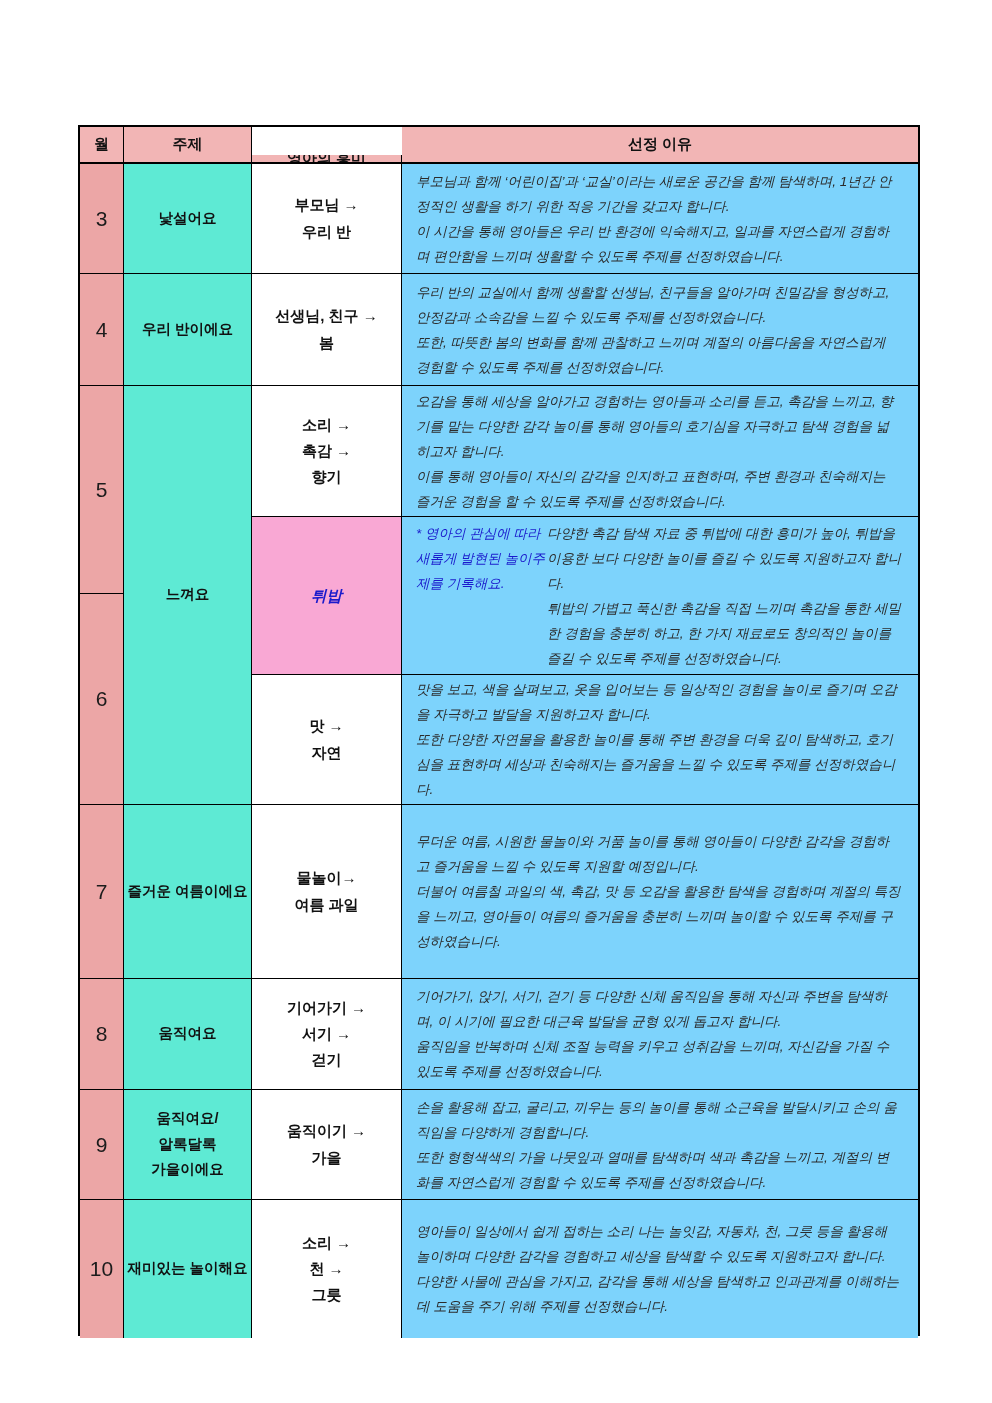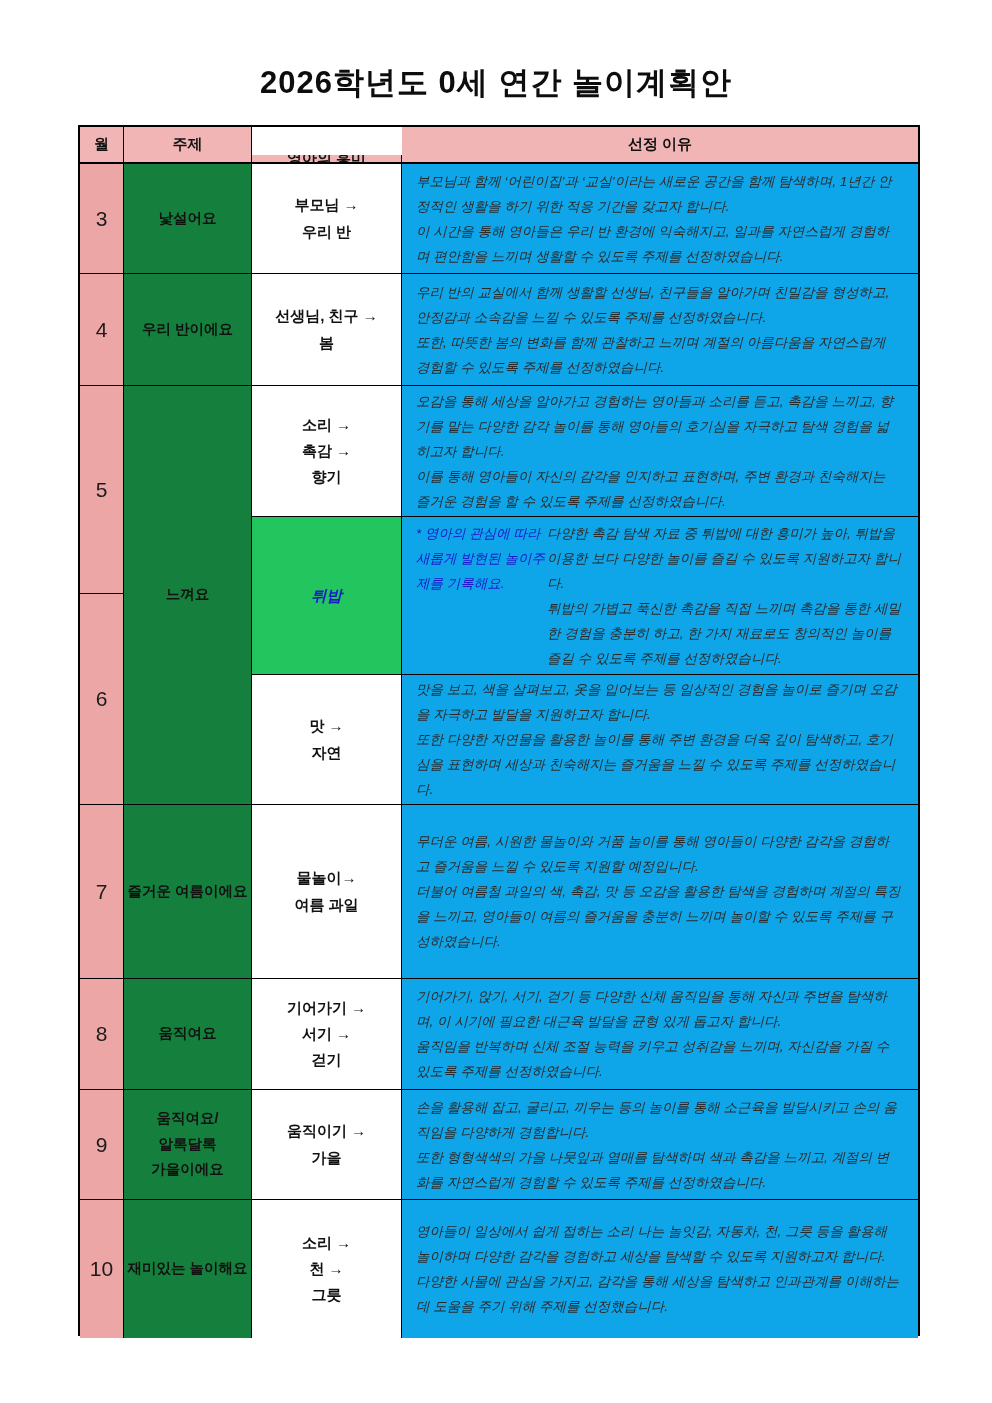--- a/index.html
+++ b/index.html
@@ -58,47 +58,47 @@
     color: #111111;
     border-bottom-width: 2.5px;
   }
   .month-cell {
     background: #eca6a6;
     font-size: 21px;
     color: #1c1c1c;
     font-weight: 400;
   }
   .topic-cell {
-    background: #15803d;
+    background: #5eead4;
     font-weight: 700;
     font-size: 14.5px;
     color: #111111;
     text-align: center;
     white-space: pre-line;
     line-height: 1.75;
     padding: 2px;
   }
   .interest-cell {
     background: #ffffff;
     font-weight: 700;
     font-size: 15px;
     color: #111111;
     text-align: center;
     white-space: pre-line;
     line-height: 1.75;
     padding: 2px;
   }
   .interest-cell.highlight {
-    background: #22c55e;
+    background: #f9a8d4;
     color: #1a1acc;
     font-style: italic;
     font-size: 15.5px;
   }
   .reason-cell {
-    background: #0ea5e9;
+    background: #7dd3fc;
     justify-content: flex-start;
     padding: 8px 16px 8px 14px;
   }
   .reason-text {
     font-style: italic;
     font-size: 13.5px;
     line-height: 25px;
     color: #2b2b2b;
     white-space: pre-line;
     text-align: left;
@@ -114,21 +114,20 @@
     line-height: 25px;
     color: #1a1acc;
     white-space: pre-line;
   }
 </style>
 </head>
 <body>
 
 <div class="page">
 
-  <div class="doc-title">2026학년도 0세 연간 놀이계획안</div>
 
   <div class="plan-table">
 
     <div class="cell hdr" style="grid-column:1;grid-row:1;">월</div>
     <div class="cell hdr" style="grid-column:2;grid-row:1;">주제</div>
     <div class="cell hdr" style="grid-column:3;grid-row:1;margin-top:28px;">영아의 흥미</div>
     <div class="cell hdr last-col" style="grid-column:4;grid-row:1;">선정 이유</div>
 
     <div class="cell month-cell" style="grid-column:1;grid-row:2;">3</div>
     <div class="cell month-cell" style="grid-column:1;grid-row:3;">4</div>

